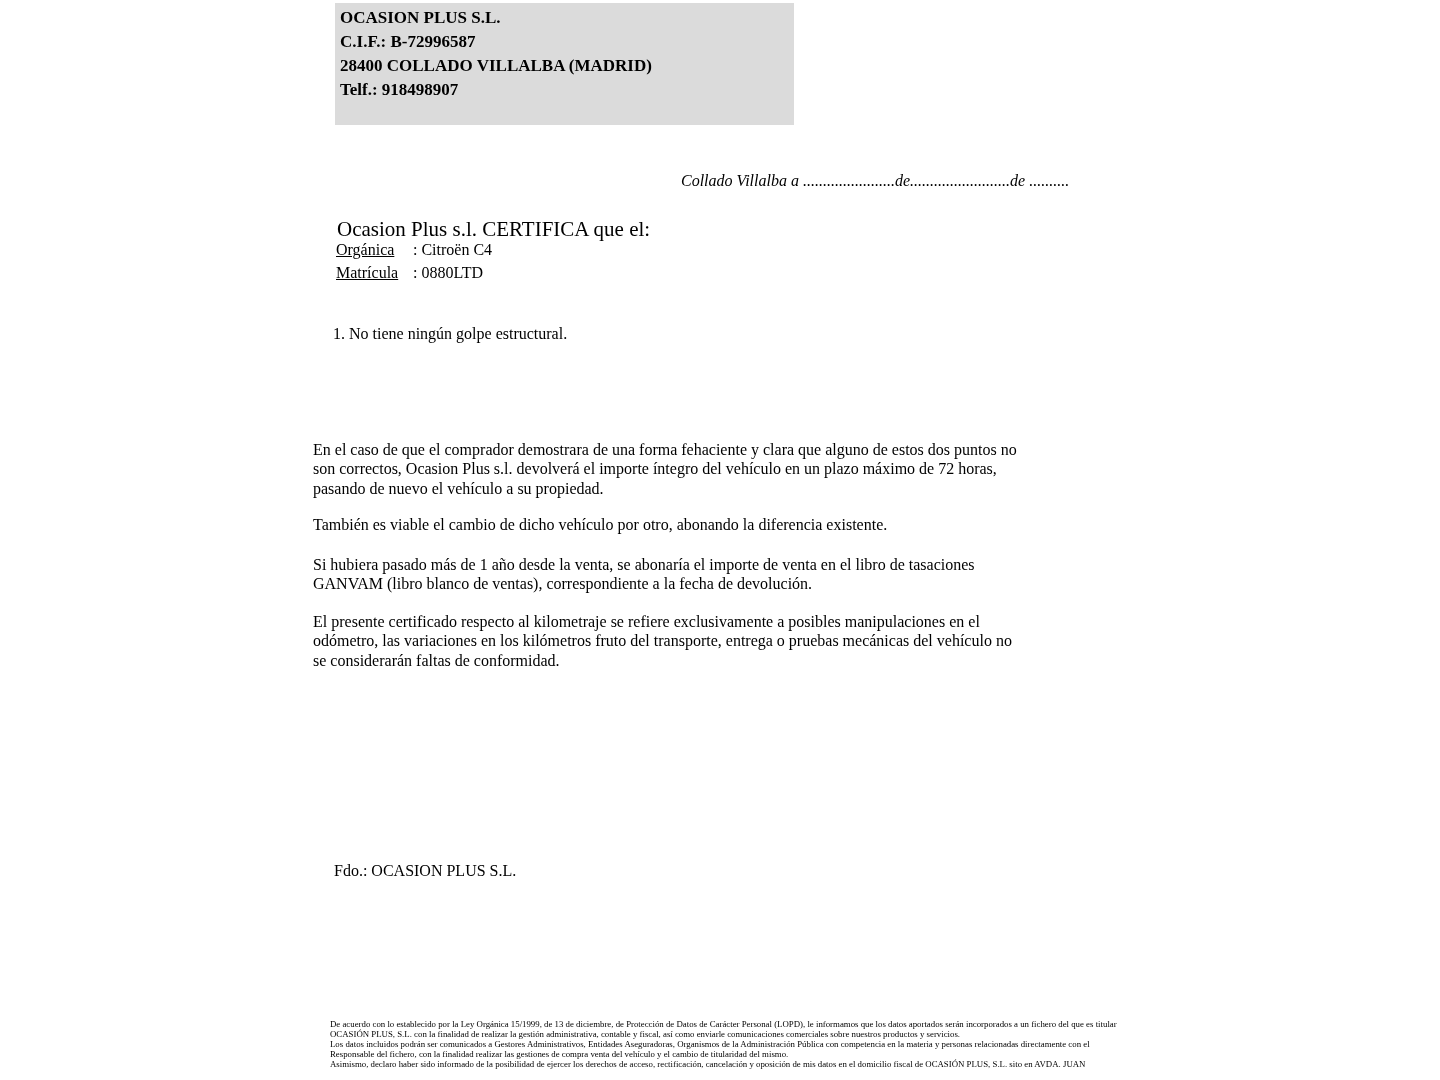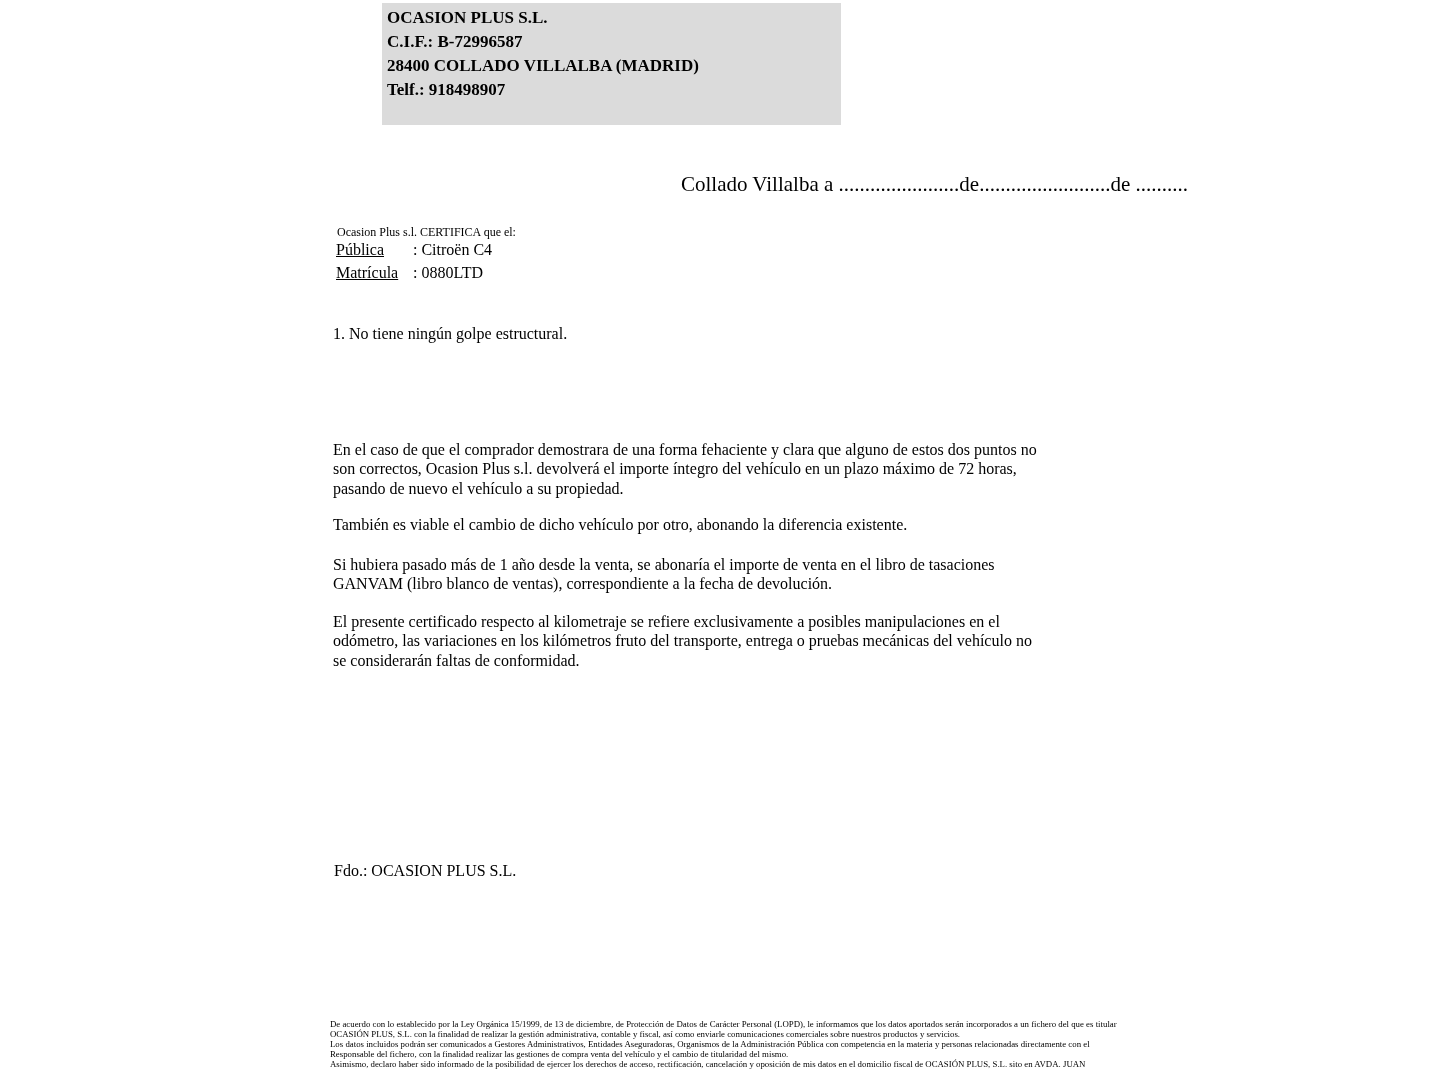--- a/index.html
+++ b/index.html
@@ -19,38 +19,37 @@
     left: 335px;
     top: 3px;
     width: 459px;
     height: 122px;
     background: #dbdbdb;
     padding: 3px 0 0 5px;
     font-weight: bold;
     font-size: 17px;
     line-height: 24px;
     white-space: nowrap;
-    margin-left: 47px;
   }
   
   .date-line {
     position: absolute;
     left: 681px;
     top: 172px;
-    font-size: 21px;
+    font-size: 16px;
     white-space: nowrap;
+    font-style: italic;
   }
   
   .cert-intro {
     position: absolute;
     left: 337px;
     top: 217px;
-    font-size: 12px;
+    font-size: 21px;
     white-space: nowrap;
-    margin-top: 8px;
   }
   .cert-row {
     position: absolute;
     left: 336px;
     font-size: 16px;
     white-space: nowrap;
   }
   .cert-row.vehicle { top: 241px; }
   .cert-row.plate   { top: 264px; }
   .label-wrap { display: inline-block; width: 77px; }
@@ -60,21 +59,21 @@
     position: absolute;
     left: 333px;
     font-size: 16px;
     white-space: nowrap;
   }
   .point.p1 { top: 325px; }
   .point.p2 { top: 363px; }
   
   .para {
     position: absolute;
-    left: 333px;
+    left: 313px;
     font-size: 16px;
     line-height: 19.4px;
   }
   .para .pline { white-space: nowrap; }
   .para.para1 { top: 440px; }
   .para.para2 { top: 515px; }
   .para.para3 { top: 555px; }
   .para.para4 { top: 612px; }
   
   .signature {
@@ -104,21 +103,21 @@
     <div>C.I.F.: B-72996587</div>
     <div>28400 COLLADO VILLALBA (MADRID)</div>
     <div>Telf.: 918498907</div>
   </div>
 
   <div class="date-line">Collado Villalba a .......................de.........................de ..........</div>
 
   <div class="cert-intro">Ocasion Plus s.l. CERTIFICA que el:</div>
 
   <div class="cert-row vehicle">
-    <span class="label-wrap"><span class="u">Pública</span></span><span>: Citroën C4</span>
+    <span class="label-wrap"><span class="u">Orgánica</span></span><span>: Citroën C4</span>
   </div>
 
   <div class="cert-row plate">
     <span class="label-wrap"><span class="u">Matrícula</span></span><span>: 0880LTD</span>
   </div>
 
   <div class="point p1">1. No tiene ningún golpe estructural.</div>
 
   <div class="para para1">
     <div class="pline">En el caso de que el comprador demostrara de una forma fehaciente y clara que alguno de estos dos puntos no</div>

